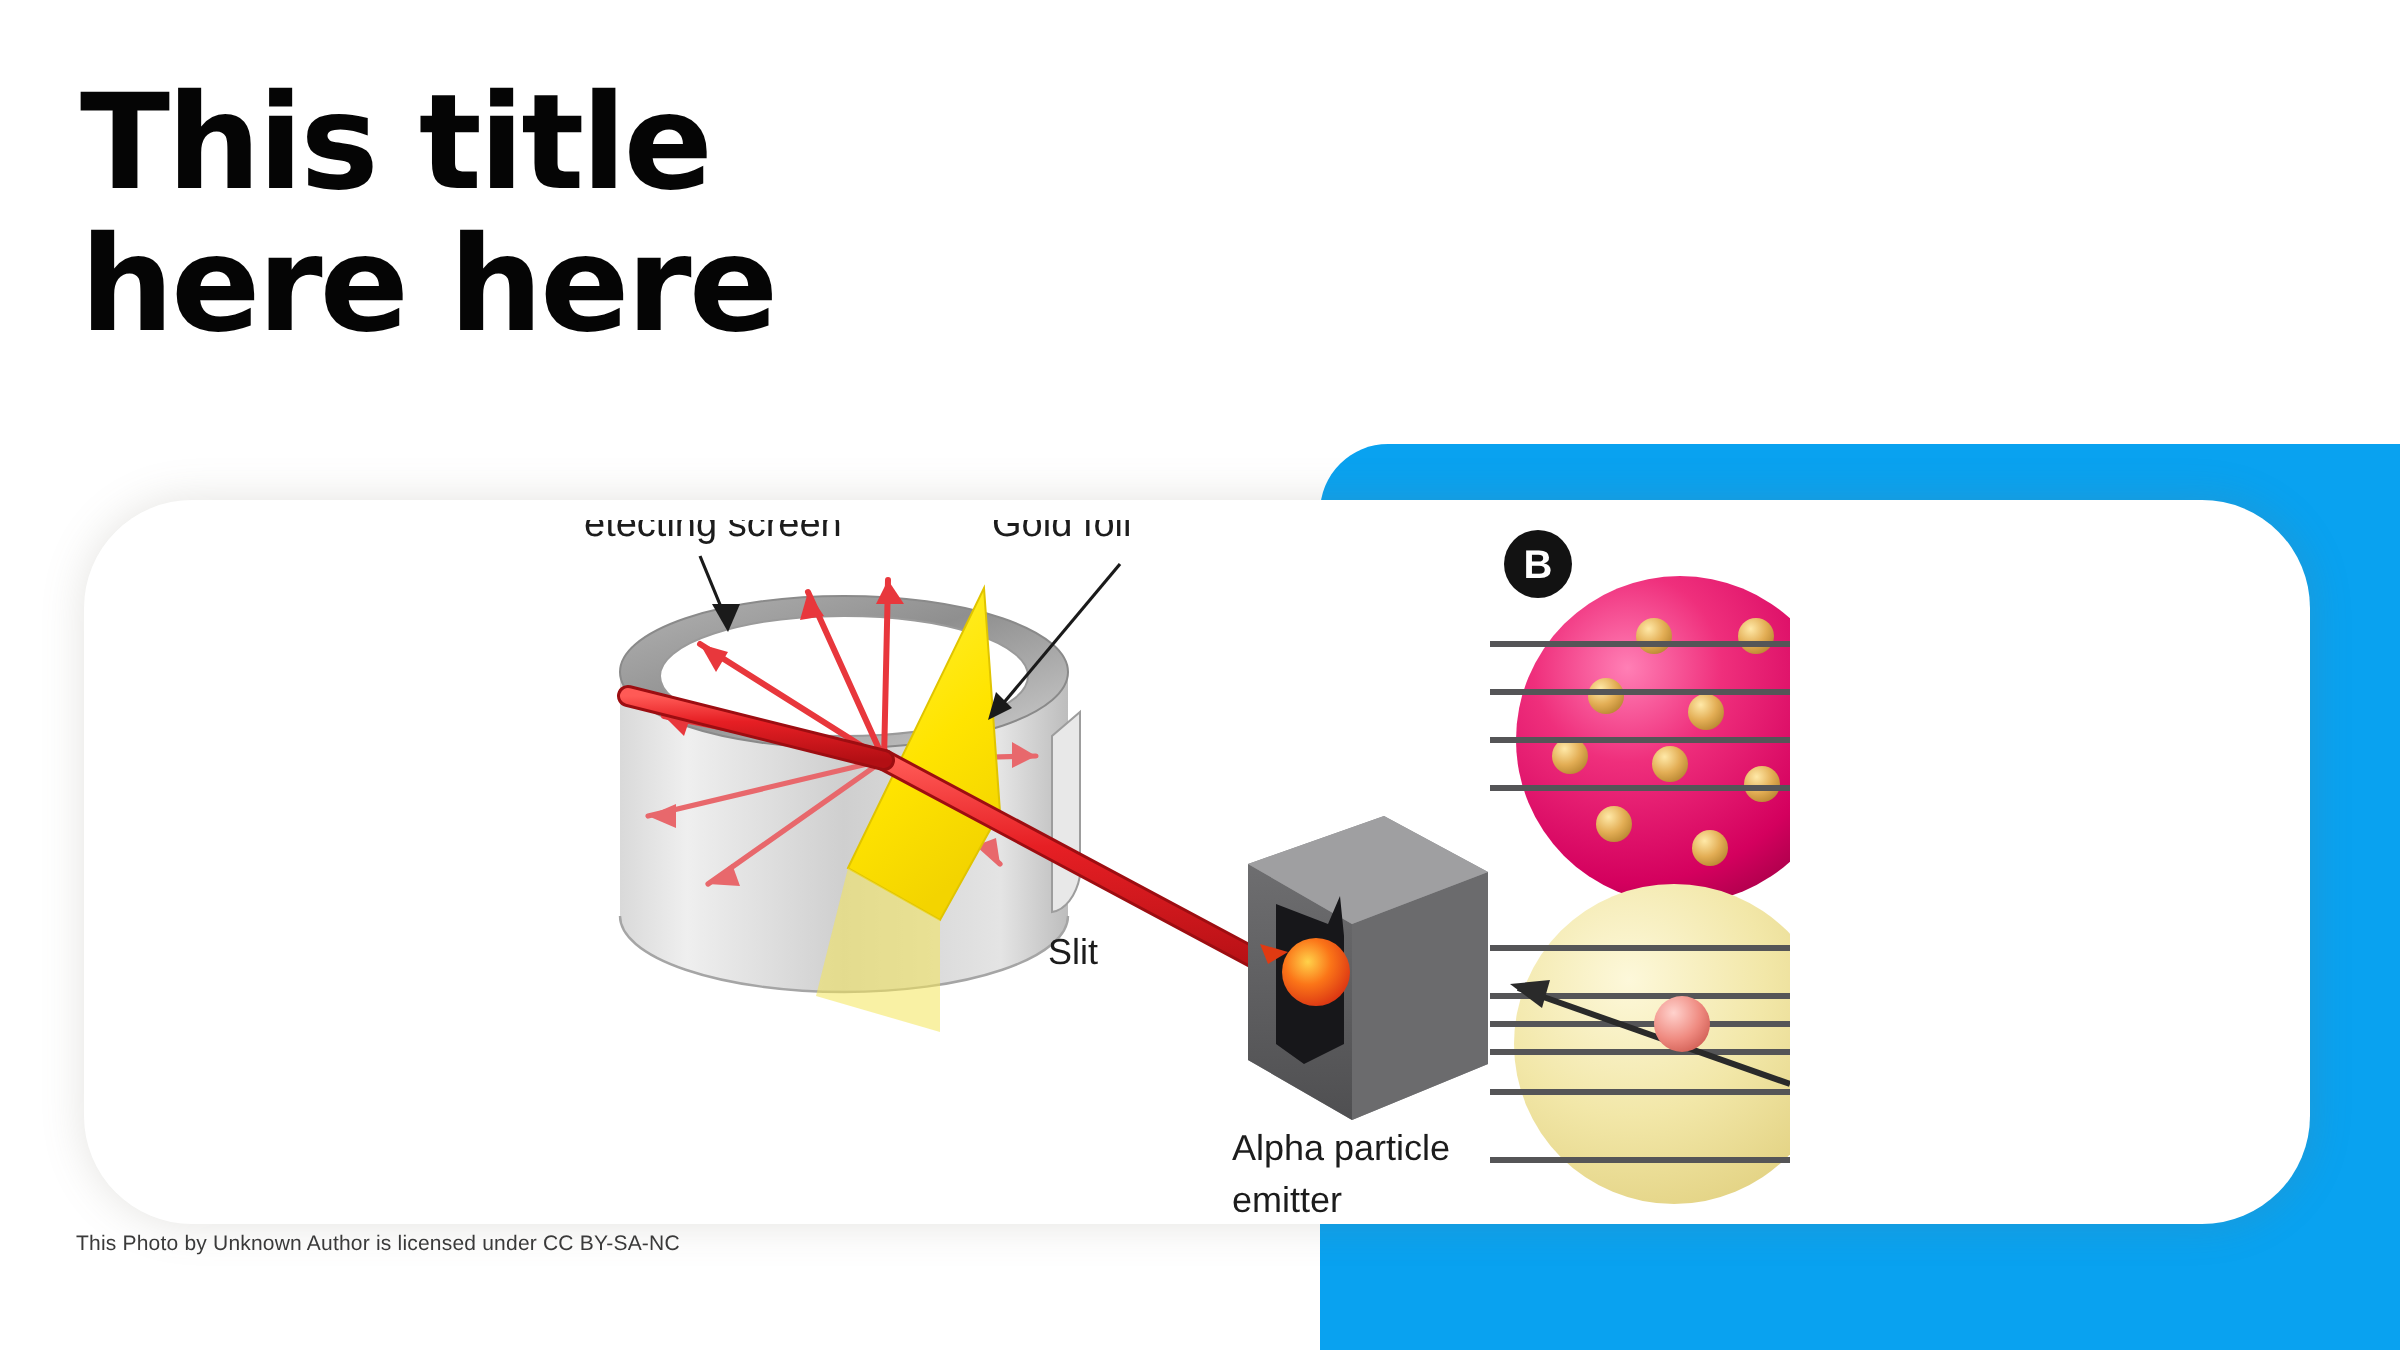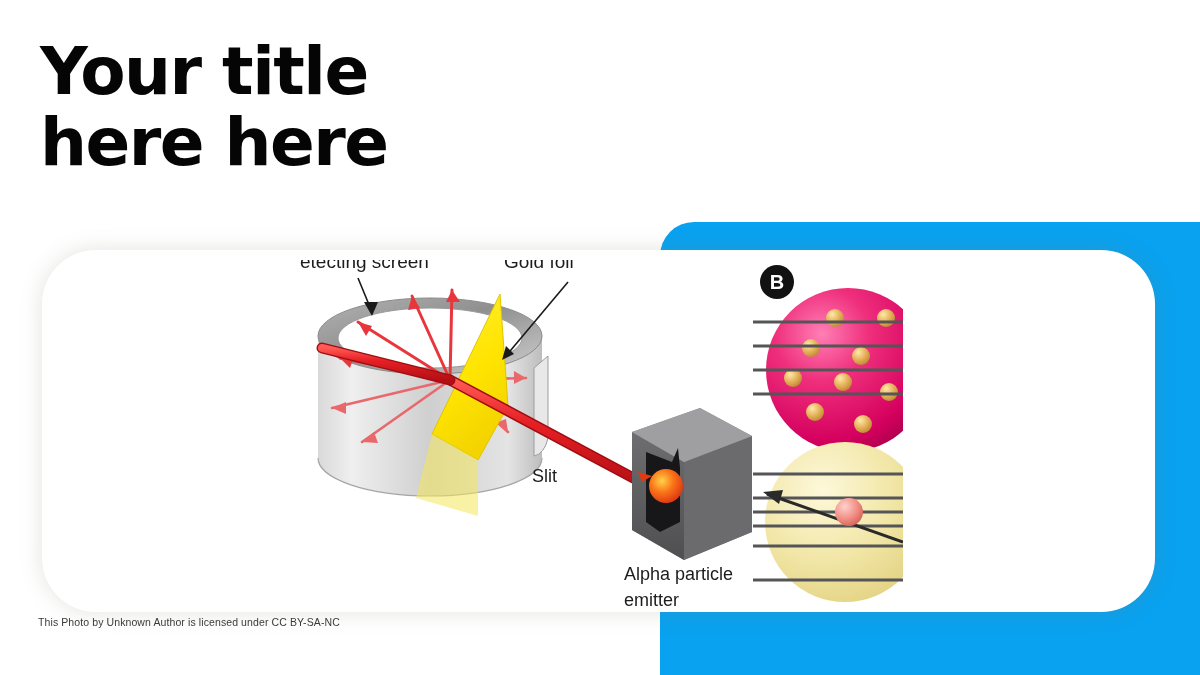--- a/index.html
+++ b/index.html
@@ -63,21 +63,20 @@
 
   
   #picture-area {
     position: absolute;
     left: 0;
     top: 0;
     width: 1113px;
     height: 362px;
     border-radius: 54px;
     overflow: hidden;
-    margin-left: 8px;
   }
 
   
   #rutherford-figure {
     position: absolute;
     left: 250px;
     top: 10px;
     width: 460px;
     height: 352px;
   }
@@ -109,21 +108,21 @@
   }
 </style>
 </head>
 <body>
 
 <div id="slide">
 
   <div id="blue-block"></div>
 
   <div id="title-block">
-    <div class="title-line">Your title</div>
+    <div class="title-line">This title</div>
     <div class="title-line">here here</div>
   </div>
 
   <div id="content-card">
     <div id="picture-area">
 
       <div id="rutherford-figure">
         <svg width="460" height="352" viewBox="0 0 460 352" xmlns="http://www.w3.org/2000/svg">
           <defs>
             <linearGradient id="cylBody" x1="0" y1="0" x2="1" y2="0">

